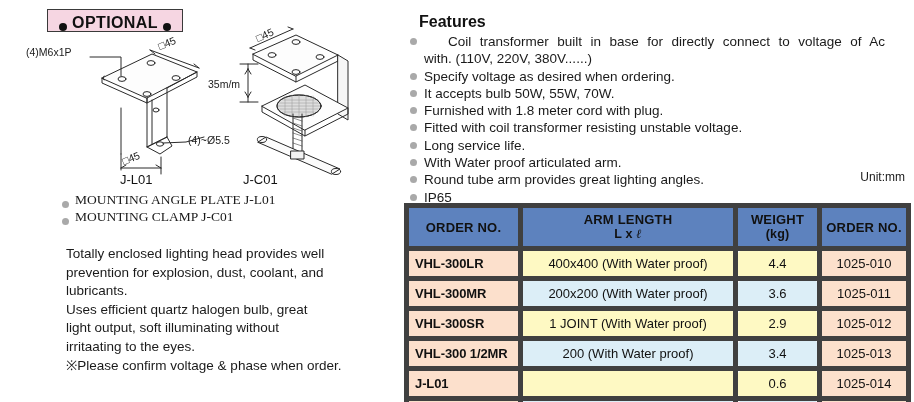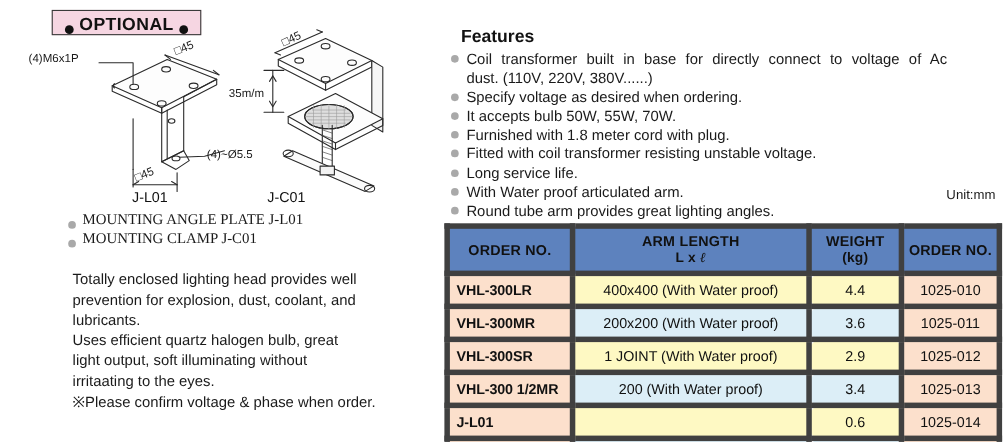--- a/index.html
+++ b/index.html
@@ -106,37 +106,38 @@
   #features {
     position: absolute;
     left: 410px;
     top: 8px;
     width: 500px;
   }
   #features-title {
     font-size: 16px;
     font-weight: bold;
     color: #111;
-    margin: 16px 0 2px 9px;
+    margin: 4px 0 2px 9px;
     line-height: 19px;
   }
   #features-list { }
   #features-list .fli {
     display: flex;
     align-items: flex-start;
     gap: 7px;
     font-size: 13.5px;
     line-height: 17.3px;
   }
   #features-list .ftext { }
   #features-list .ftext .l1 {
     display: block;
     text-align: justify;
     text-align-last: justify;
     width: 437px;
+    margin-left: 24px;
   }
   #features-list .ftext .l2 { display: block; white-space: nowrap; }
   #features-list .one { white-space: nowrap; }
 
   
   #unit-label {
     position: absolute;
     right: 9px;
     top: 170px;
     font-size: 12px;
@@ -325,21 +326,21 @@
 </div>
 
 <div id="features">
   <div id="features-title">Features</div>
   <div id="features-list">
 
     <div class="fli">
       <span class="gbullet"></span>
       <span class="ftext">
         <span class="l1">Coil transformer built in base for directly connect to voltage of Ac</span>
-        <span class="l2">dust. (110V, 220V, 380V......)</span>
+        <span class="l2">with. (110V, 220V, 380V......)</span>
       </span>
     </div>
 
     <div class="fli">
       <span class="gbullet"></span>
       <span class="one">Specify voltage as desired when ordering.</span>
     </div>
 
     <div class="fli">
       <span class="gbullet"></span>

